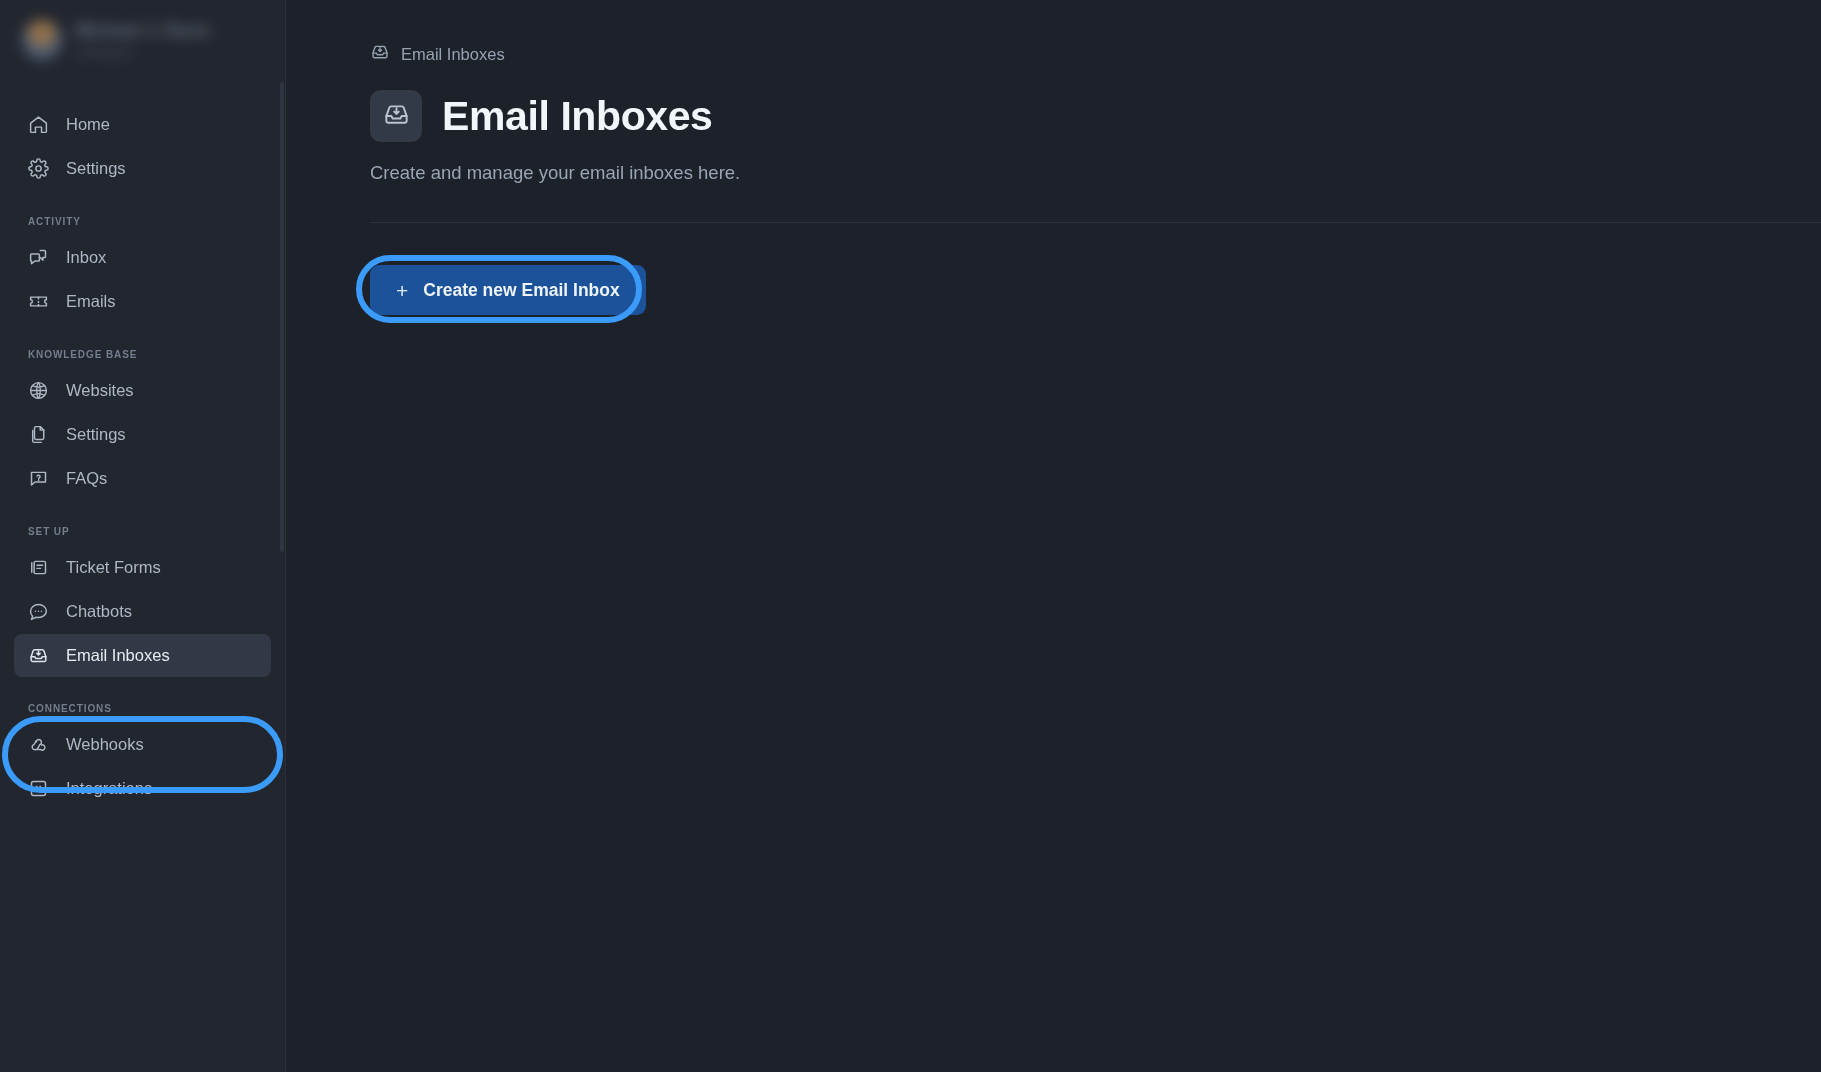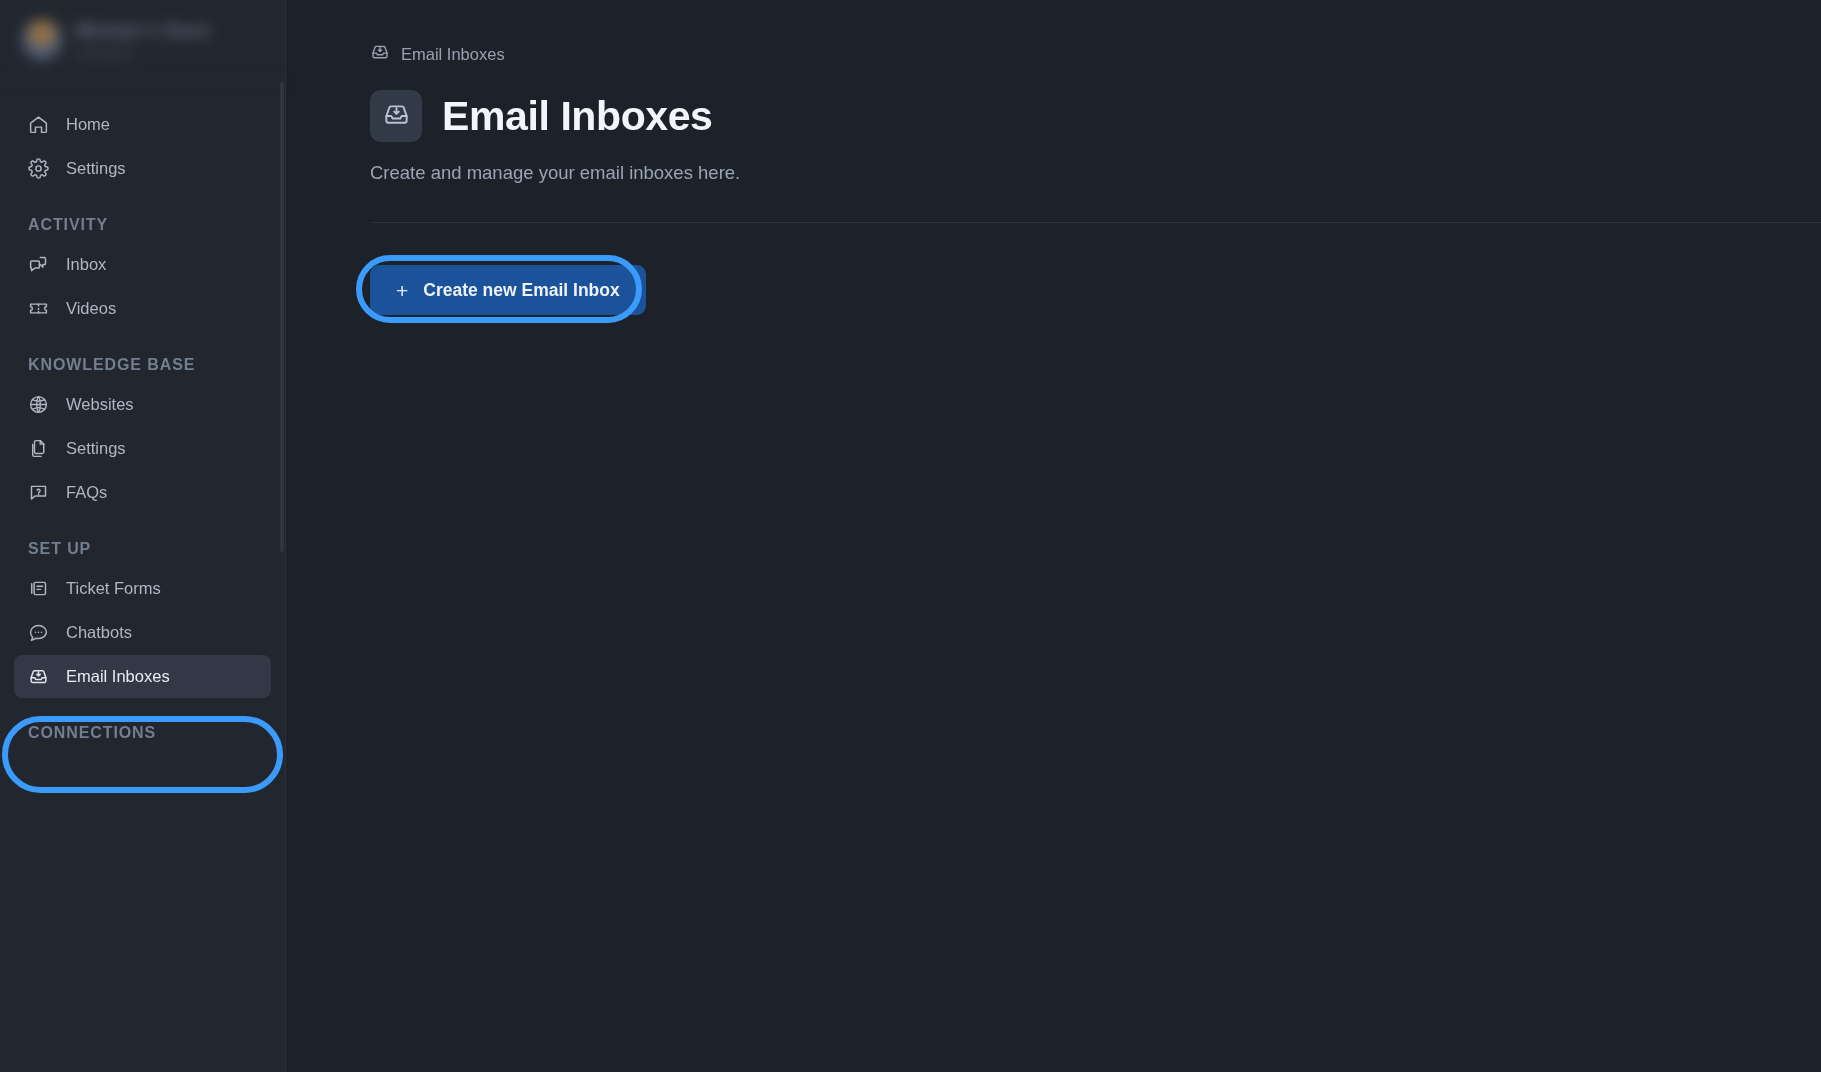--- a/index.html
+++ b/index.html
@@ -45,21 +45,21 @@
     color: #aeb7c4;
     font-size: 16.5px;
     cursor: pointer;
     margin-bottom: 1px;
   }
   .nav-item .ic { width: 21px; height: 21px; flex: 0 0 21px; display:flex; align-items:center; justify-content:center; }
   .nav-item .ic svg { width: 21px; height: 21px; display:block; }
   .nav-item.active { background: #323845; color: #e8ecf2; }
   .nav-item.active svg { stroke: #dfe5ee; }
   .section-label {
-    font-size: 16px; font-weight: 700; letter-spacing: .9px;
+    font-size: 10px; font-weight: 700; letter-spacing: .9px;
     color: #737e8e; padding: 0 28px; margin: 26px 0 9px;
     text-transform: uppercase;
   }
   .sb-scroll {
     position: absolute; right: 1px; top: 82px; width: 4px; height: 470px;
     background: #3b4250; border-radius: 3px; opacity: .55;
   }
 
   
   .main { flex: 1; padding: 42px 0 0 84px; position: relative; }
@@ -154,21 +154,21 @@
           </span>
           <span>Inbox</span>
         </div>
         <div class="nav-item">
           <span class="ic">
             <svg viewBox="0 0 24 24" fill="none" stroke="#aeb7c4" stroke-width="1.7" stroke-linecap="round" stroke-linejoin="round">
               <path d="M3 7h18v3a2 2 0 0 0 0 4v3H3v-3a2 2 0 0 0 0-4z"></path>
               <path d="M12 7v2M12 12v1M12 15.5V17"></path>
             </svg>
           </span>
-          <span>Videos</span>
+          <span>Emails</span>
         </div>
       </div>
 
       <div class="section-label">KNOWLEDGE BASE</div>
       <div class="nav-group">
         <div class="nav-item">
           <span class="ic">
             <svg viewBox="0 0 24 24" fill="none" stroke="#aeb7c4" stroke-width="1.6" stroke-linecap="round" stroke-linejoin="round">
               <circle cx="12" cy="12" r="9"></circle>
               <path d="M3 12h18M12 3c2.6 2.7 2.6 15.3 0 18M12 3c-2.6 2.7-2.6 15.3 0 18M5 6.5c4 2 10 2 14 0M5 17.5c4-2 10-2 14 0"></path>
@@ -224,20 +224,41 @@
               <path d="M3.6 13.3 6 6.4A1.6 1.6 0 0 1 7.5 5.3h9A1.6 1.6 0 0 1 18 6.4l2.4 6.9v3.9a1.6 1.6 0 0 1-1.6 1.6H5.2a1.6 1.6 0 0 1-1.6-1.6z"></path>
               <path d="M3.6 13.3h4.1l1.1 2h6.4l1.1-2h4.1"></path>
               <path d="M12 6.9v4.4M10.1 9.6 12 11.5l1.9-1.9"></path>
             </svg>
           </span>
           <span>Email Inboxes</span>
         </div>
       </div>
 
       <div class="section-label">CONNECTIONS</div>
+      <div class="nav-group">
+        <div class="nav-item">
+          <span class="ic">
+            <svg viewBox="0 0 24 24" fill="none" stroke="#aeb7c4" stroke-width="1.7" stroke-linecap="round" stroke-linejoin="round">
+              <path d="M9.4 9a3 3 0 1 1 4.1 3.2l-2.6 4.6"></path>
+              <path d="M15.4 12.6a3 3 0 1 1-.9 5.2H9.2"></path>
+              <path d="M8.8 17.8A3 3 0 1 1 6.9 12l2.6-4.5"></path>
+            </svg>
+          </span>
+          <span>Webhooks</span>
+        </div>
+        <div class="nav-item">
+          <span class="ic">
+            <svg viewBox="0 0 24 24" fill="none" stroke="#aeb7c4" stroke-width="1.7" stroke-linecap="round" stroke-linejoin="round">
+              <rect x="4" y="4" width="16" height="16" rx="2.2"></rect>
+              <path d="M10.2 9.6 8 12l2.2 2.4M13.8 9.6 16 12l-2.2 2.4"></path>
+            </svg>
+          </span>
+          <span>Integrations</span>
+        </div>
+      </div>
 
     </nav>
   </aside>
 
   <main class="main">
 
     <div class="breadcrumb">
       <span>
         <svg viewBox="0 0 24 24" fill="none" stroke="#97a2b1" stroke-width="1.7" stroke-linecap="round" stroke-linejoin="round">
           <path d="M3.6 13.3 6 6.4A1.6 1.6 0 0 1 7.5 5.3h9A1.6 1.6 0 0 1 18 6.4l2.4 6.9v3.9a1.6 1.6 0 0 1-1.6 1.6H5.2a1.6 1.6 0 0 1-1.6-1.6z"></path>

